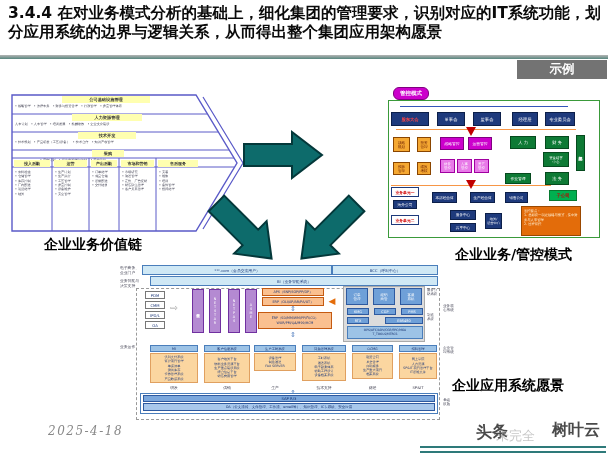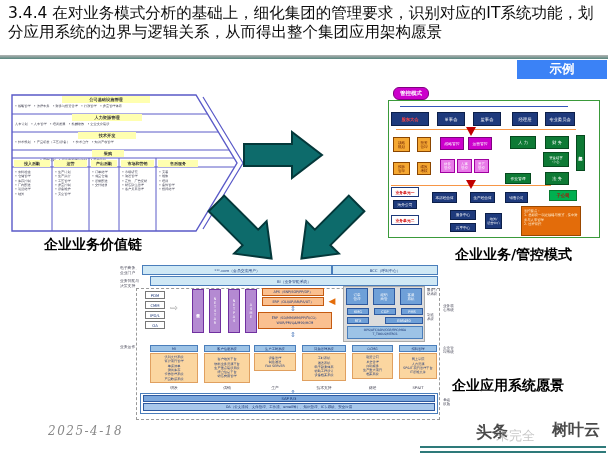--- a/index.html
+++ b/index.html
@@ -1,23 +1,23 @@
 <!DOCTYPE html>
 <html><head>
 <meta charset="utf-8">
 <style>
   html,body{margin:0;padding:0;background:#e8e8e8;}
   .slide{position:relative;width:608px;height:456px;background:#fff;overflow:hidden;
          font-family:"DejaVu Sans","Liberation Sans",sans-serif;}
   .abs{position:absolute;box-sizing:border-box;}
   .box{display:flex;align-items:center;justify-content:center;text-align:center;box-sizing:border-box;}
   .pre{white-space:pre-line;}
-  .title{font-weight:normal;font-size:15.5px;line-height:1.24;color:#0a0a0a;}
+  .title{font-weight:bold;font-size:15.5px;line-height:1.24;color:#0a0a0a;}
   .divider{background:linear-gradient(#b5b5b5,#57867e);}
-  .badge{background:#3b82f6;color:#fff;font-weight:bold;font-size:12.5px;}
+  .badge{background:#737373;color:#fff;font-weight:bold;font-size:12.5px;}
   .cap{font-weight:bold;font-size:14px;color:#000;white-space:nowrap;}
   .yellowhdr{background:#ffffb0;color:#333;font-weight:bold;}
   .tiny{color:#445;}
   .navybox{background:#1e3a7c;color:#fff;border:1px solid #0c1f4a;}
   .orangebox{background:#f5a832;border:1px solid #8a4500;color:#6a1c00;}
   .magbox{background:#cc00cc;color:#fff;border:1px solid #800080;}
   .pinkbox{background:#e87ae8;color:#fff;border:1px solid #a000a0;}
   .greenbox{background:#0e7a35;color:#fff;border:1px solid #064a1e;}
   .brightgreen{background:#00b050;color:#c00000;font-weight:bold;border:1px solid #067a30;}
   .annot{background:#e36c0a;color:#fff3d8;border:1px solid #9a4800;}

